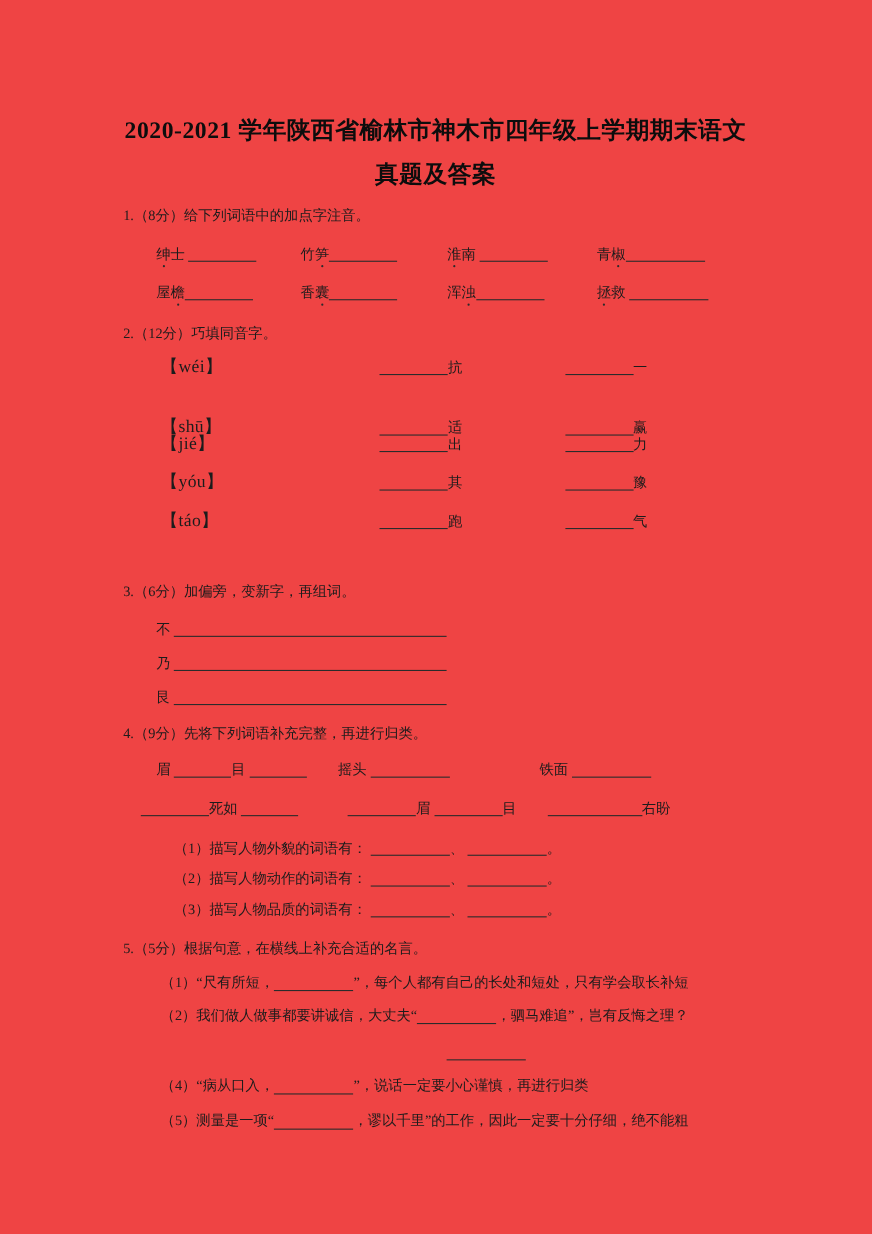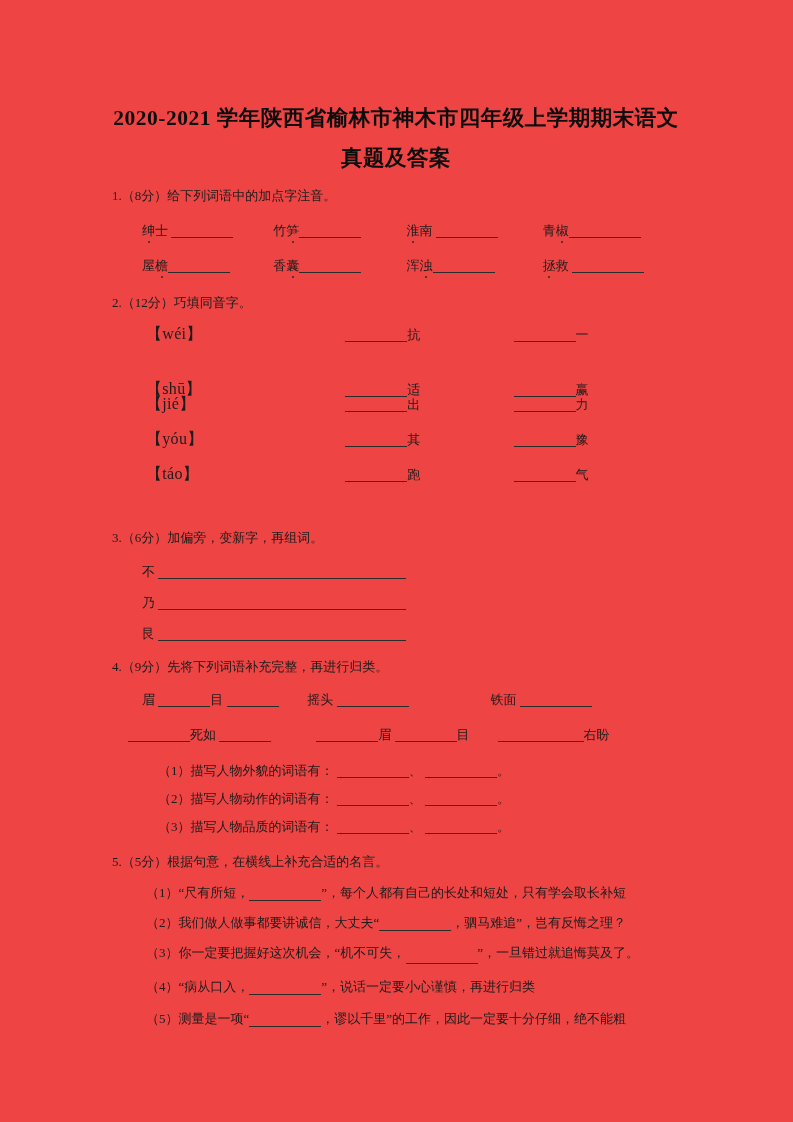--- a/index.html
+++ b/index.html
@@ -284,23 +284,20 @@
   <div class="q q-head" style="top:853px;">5.（5分）根据句意，在横线上补充合适的名言。</div>
 
   <div class="q5line" style="top:884px;">
     <span>（1）</span><span>“尺有所短，</span><span class="bl bl-l bl-low"></span><span>”，每个人都有自己的长处和短处，只有学会取长补短</span>
   </div>
 
   <div class="q5line" style="top:914px;">
     <span>（2）</span><span>我们做人做事都要讲诚信，大丈夫“</span><span class="bl bl-l bl-low"></span><span>，驷马难追”，岂有反悔之理？</span>
   </div>
 
-  <div class="q5line" style="top:944px;">
-    <span>（3）</span><span>你一定要把握好这次机会，“机不可失，</span><span class="bl-gap"></span><span>”，一旦错过就追悔莫及了。</span>
-  </div>
 
   <div class="q5line" style="top:978px;">
     <span>（4）</span><span>“病从口入，</span><span class="bl bl-l bl-low"></span><span>”，说话一定要小心谨慎，再进行归类</span>
   </div>
 
   <div class="q5line" style="top:1010px;">
     <span>（5）</span><span>测量是一项“</span><span class="bl bl-l bl-low"></span><span>，谬以千里”的工作，因此一定要十分仔细，绝不能粗</span>
   </div>
 
   <div style="position:absolute; left:406px; top:963px; width:72px; border-bottom:1px solid #2b2b2b;"></div>

